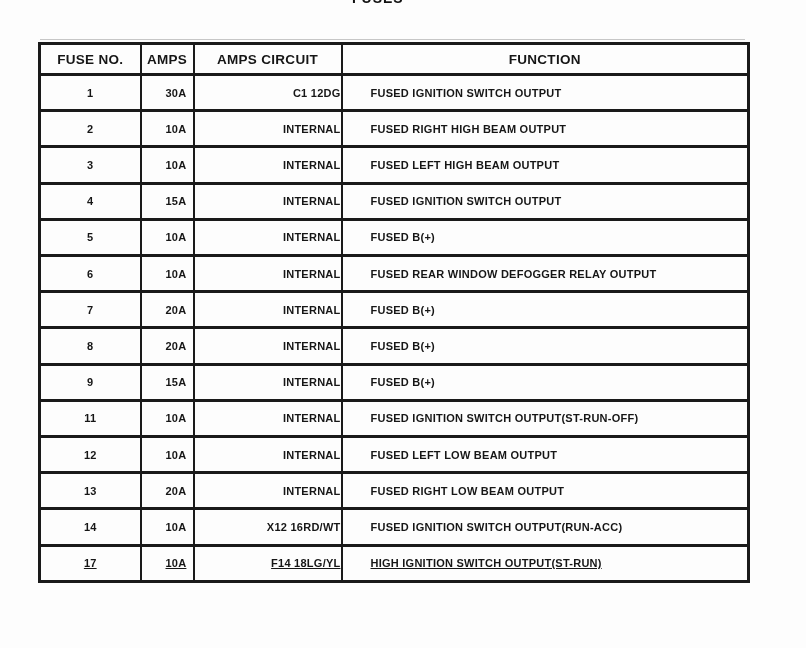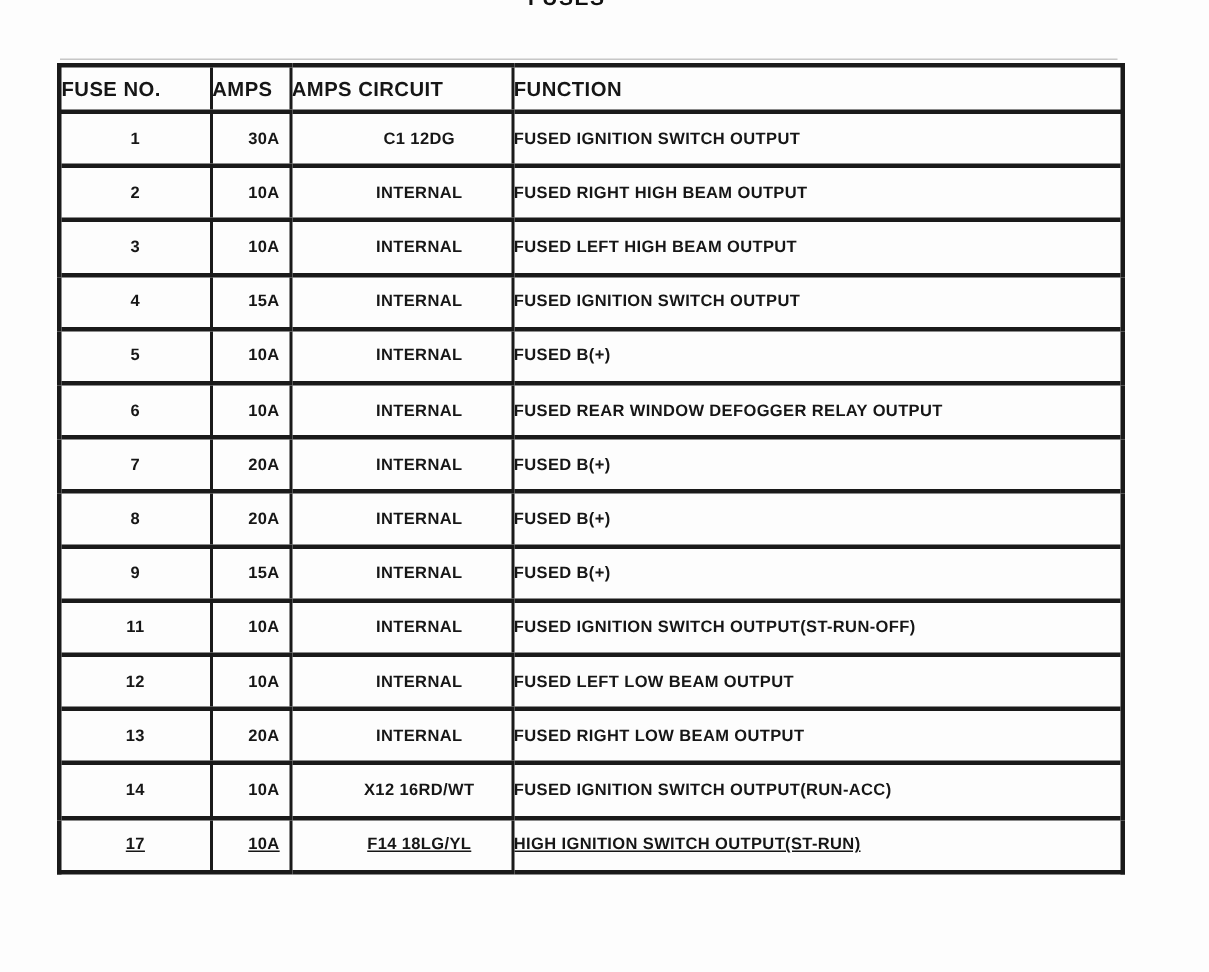--- a/index.html
+++ b/index.html
@@ -45,37 +45,37 @@
     border: 2px solid #1a1a1a;
     vertical-align: middle;
     white-space: nowrap;
     overflow: hidden;
   }
   table.fuse-table th {
     height: 31px;
     font-size: 13.5px;
     font-weight: 700;
     letter-spacing: 0.3px;
-    text-align: left;
+    text-align: center;
     border-top-width: 3px;
     border-bottom-width: 3px;
   }
   table.fuse-table td {
     font-size: 11px;
     font-weight: 600;
     letter-spacing: 0.25px;
     border-top-width: 3px;
   }
   table.fuse-table tr:last-child td { border-bottom-width: 3px; text-decoration: underline; }
   table.fuse-table th:first-child, table.fuse-table td:first-child { border-left-width: 3px; }
   table.fuse-table th:last-child,  table.fuse-table td:last-child  { border-right-width: 3px; }
   td.cell-fuse-no { text-align: center; }
   td.cell-amps    { padding-left: 24px; text-align: left; }
-  td.cell-circuit { padding-left: 24px; text-align: center; }
-  td.cell-func    { text-align: left; }
+  td.cell-circuit { padding-left: 24px; text-align: right; }
+  td.cell-func    { padding-left: 28px; text-align: left; }
   
   .smudge-top {
     position: absolute;
     left: 40px; top: 39px;
     width: 705px; height: 1px;
     background: #9a9a9a;
     opacity: 0.55;
   }
 </style>
 </head>

